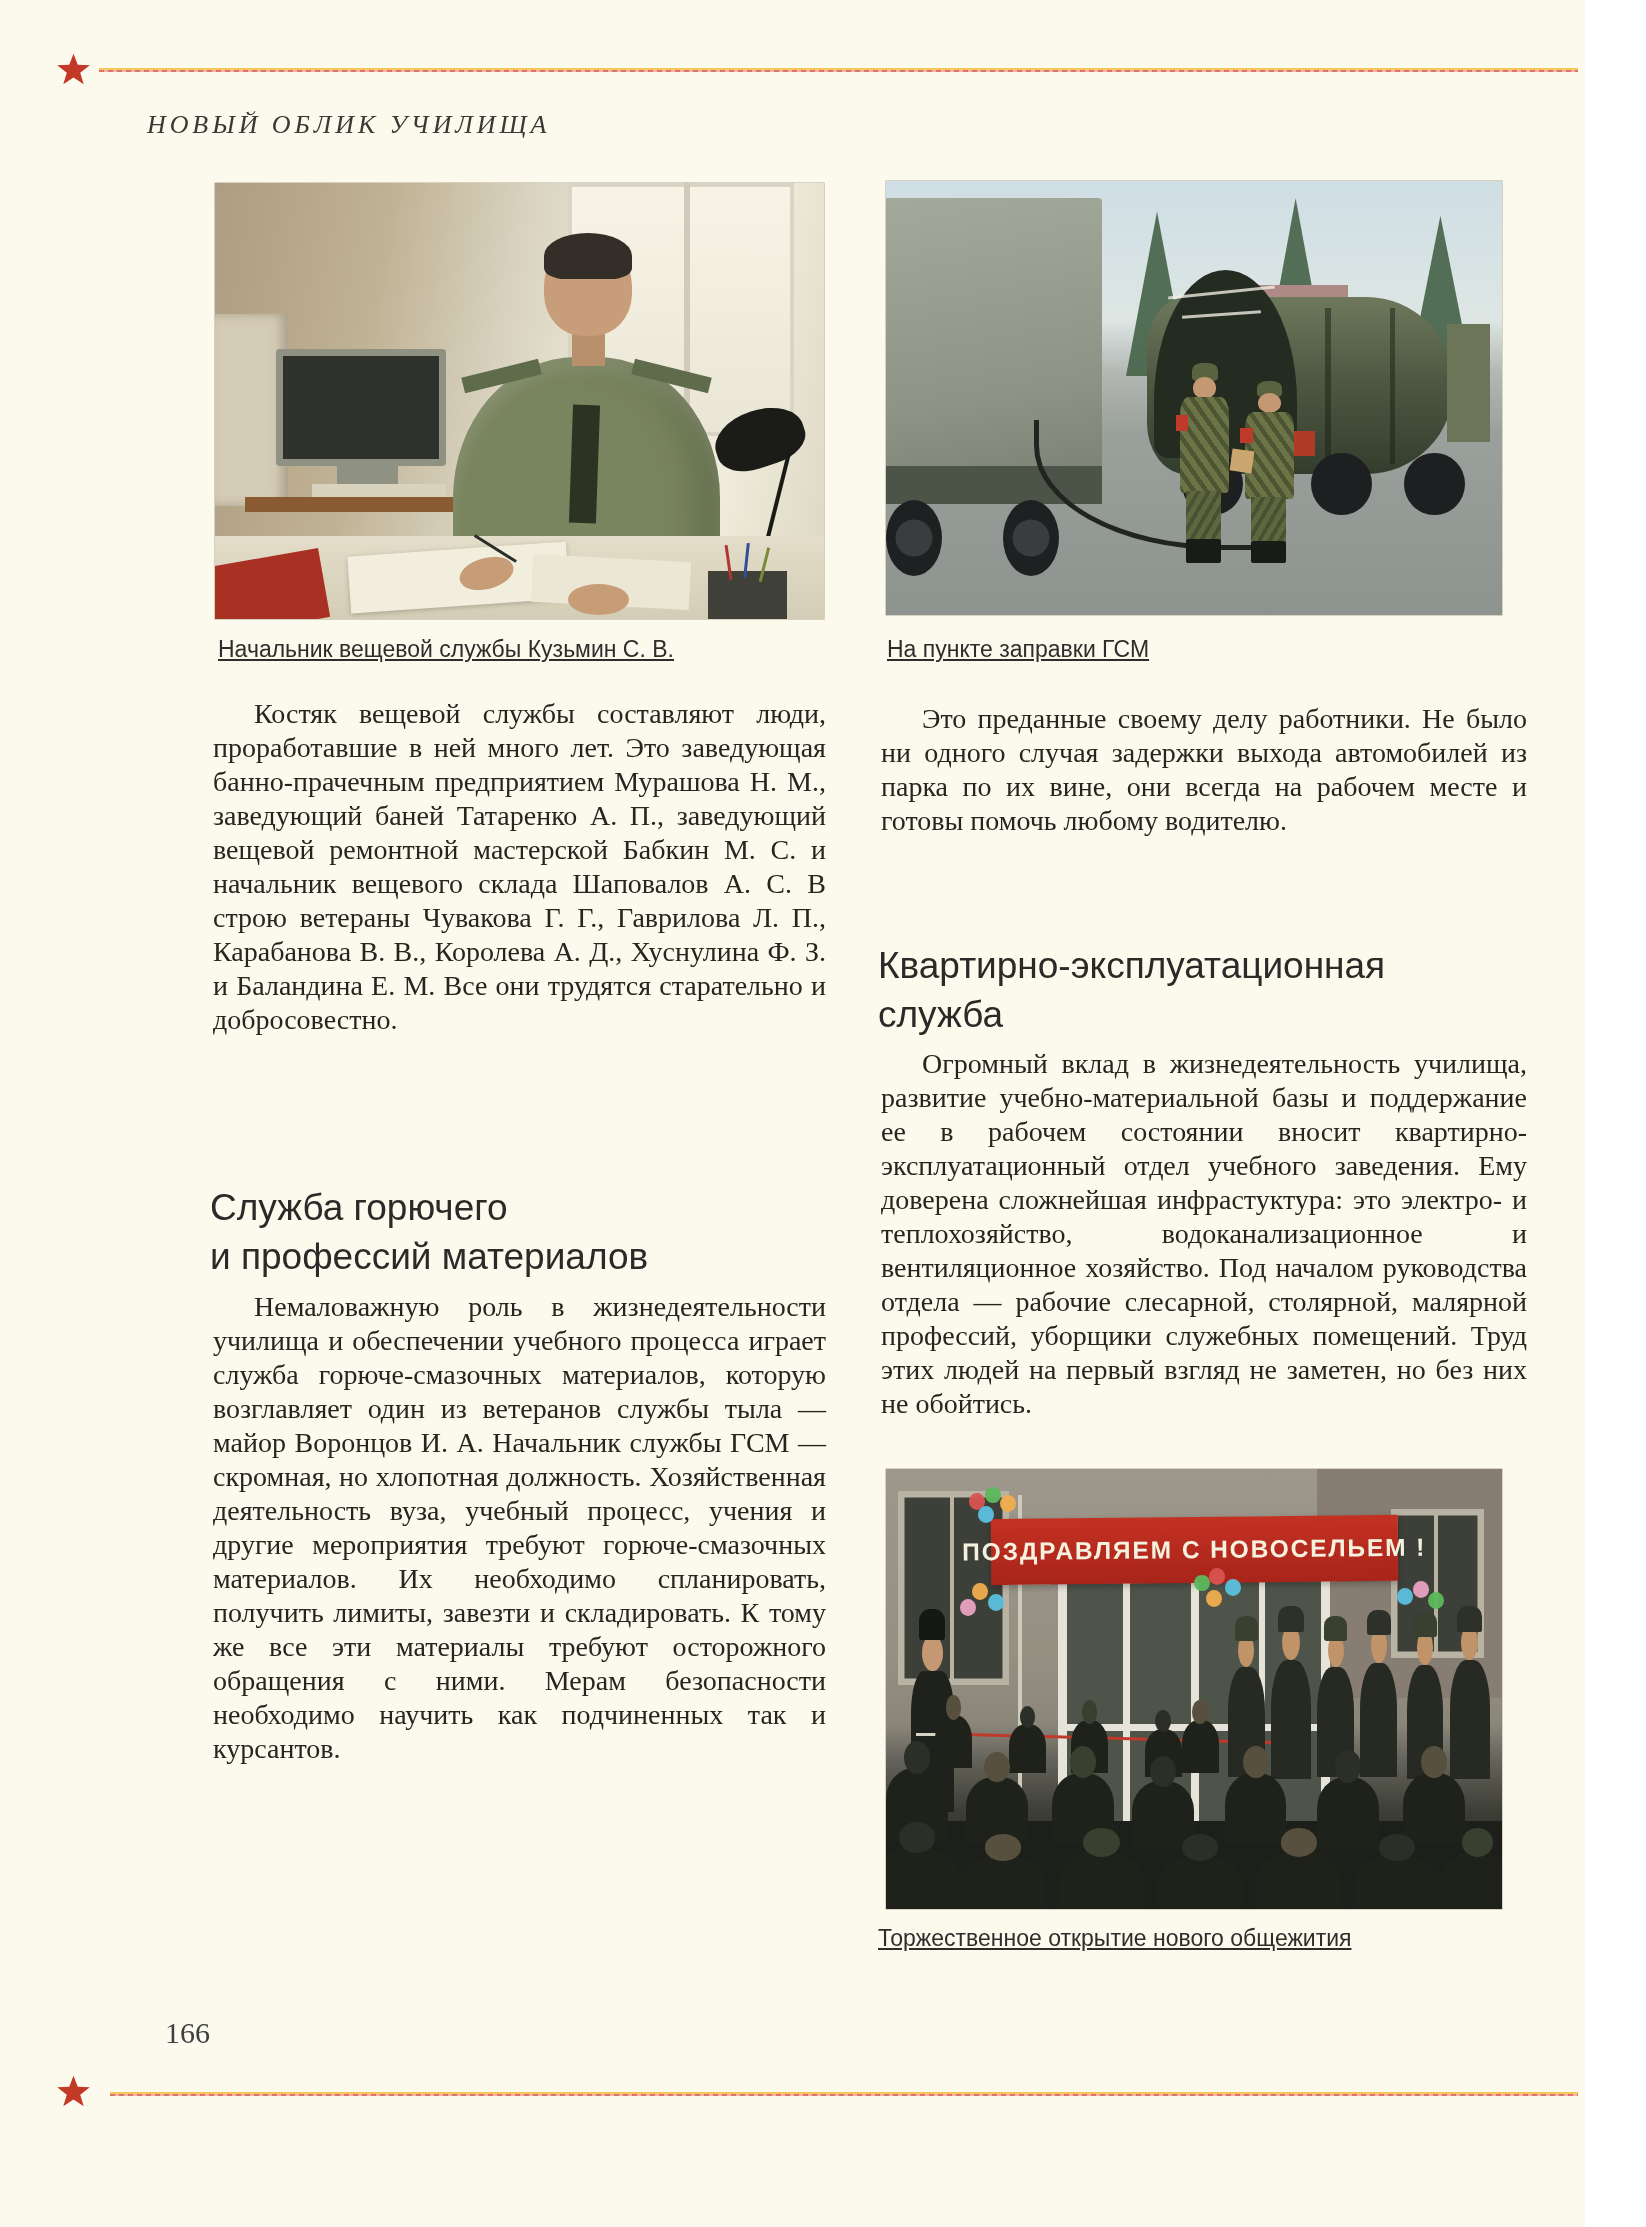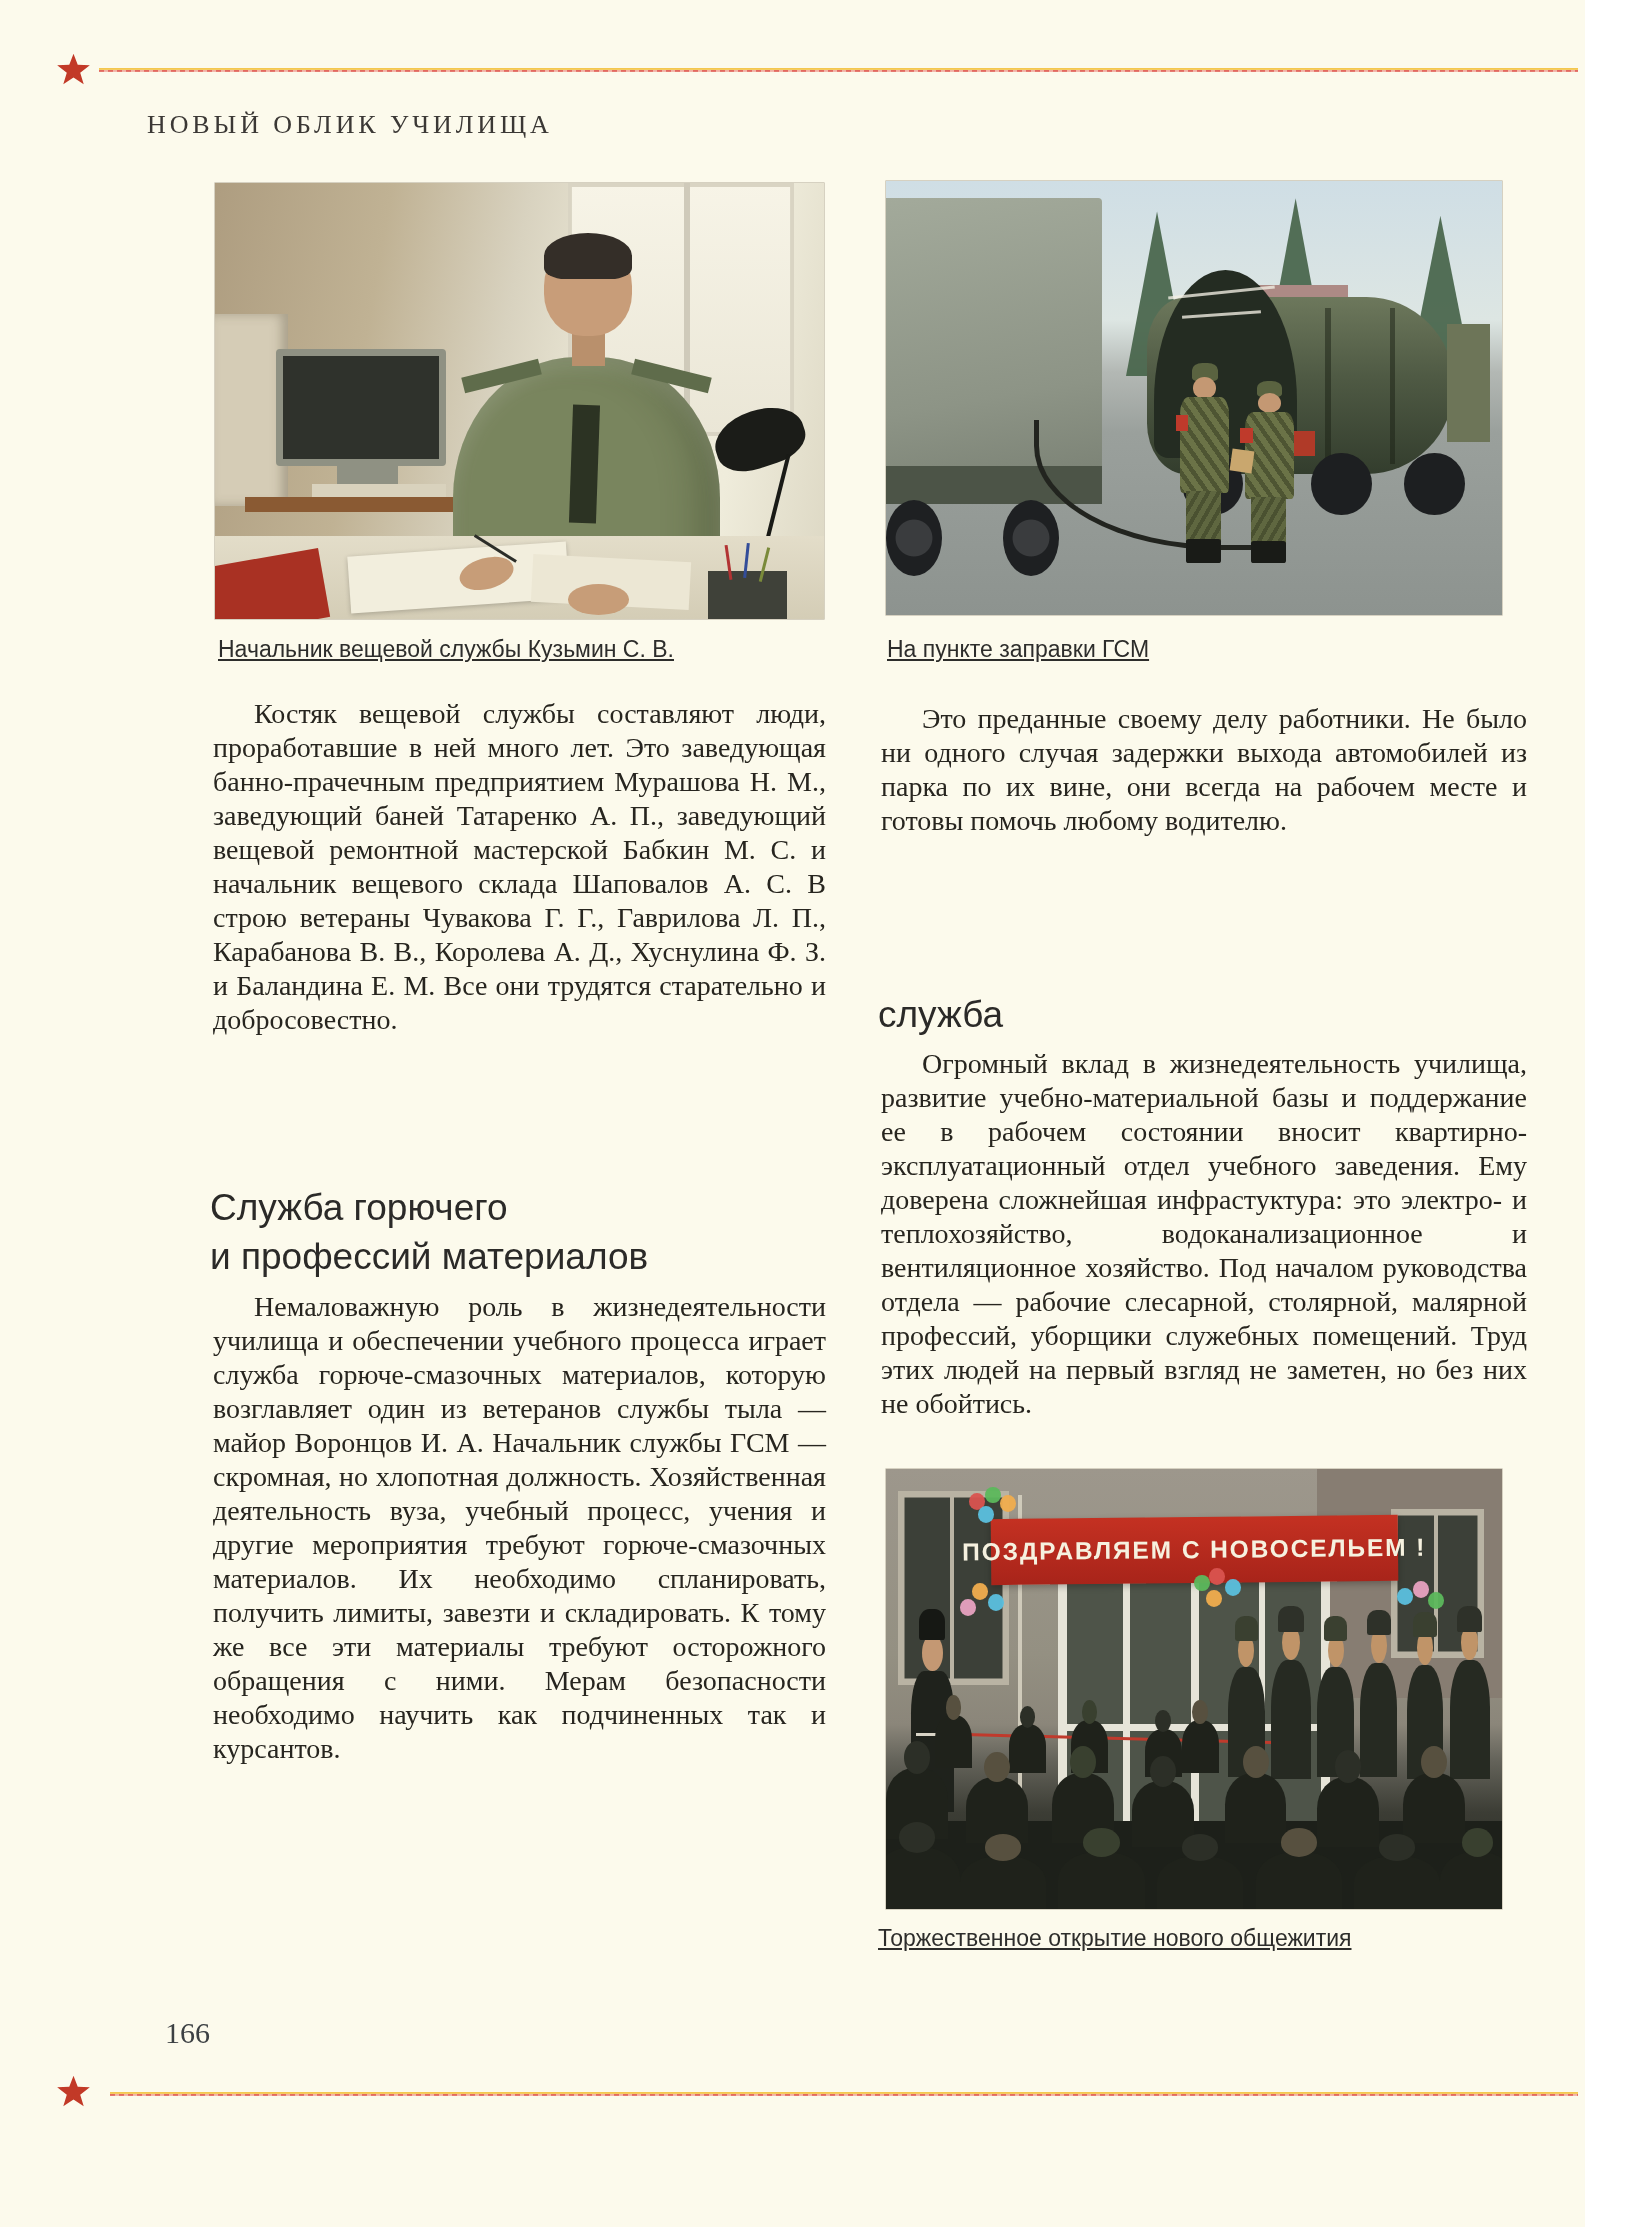--- a/index.html
+++ b/index.html
@@ -13,21 +13,21 @@
   .star.top{left:56px;top:52px;}
   .star.bottom{left:56px;top:2074px;}
   .rule{position:absolute;height:3.9px;background-repeat:no-repeat;
         background-image:linear-gradient(#f4c74f,#f4c74f),
                          repeating-linear-gradient(90deg,#e2695f 0 5.2px,#f2b0a4 5.2px 9px);
         background-size:100% 1.9px,100% 1.9px;background-position:0 0,0 1.9px;}
   .rule.top{left:99px;top:68px;width:1479px;}
   .rule.bottom{left:110px;top:2092px;width:1468px;}
 
   .running-head{position:absolute;left:147px;top:110px;font-size:26px;letter-spacing:3.9px;
-                color:#3b3835;white-space:nowrap;}
+                color:#3b3835;white-space:nowrap;font-style:italic;}
 
   .pageno{position:absolute;left:165px;top:2016px;font-size:30px;color:#3c4043;}
 
   
   .body{position:absolute;font-size:28px;line-height:34px;text-align:justify;color:#27251f;}
   .body p{margin:0;}
   .body p.ind{text-indent:41px;}
   .heading{position:absolute;margin:0;font-family:"Liberation Sans",sans-serif;font-weight:400;
            font-size:37px;line-height:49px;color:#2b2a28;}
   .caption{position:absolute;font-family:"Liberation Sans",sans-serif;font-size:23px;color:#2d2d2b;text-decoration:underline;}
@@ -257,21 +257,21 @@
     <span>и профессий материалов</span>
   </h2>
   <div class="body" style="left:213px;top:1290px;width:613px;">
     <p class="ind">Немаловажную роль в жизнедеятельности училища и обеспечении учебного процесса играет служба горюче-смазочных материалов, которую возглавляет один из ветеранов службы тыла — майор Воронцов И. А. Начальник службы ГСМ — скромная, но хлопотная должность. Хозяйственная деятельность вуза, учебный процесс, учения и другие мероприятия требуют горюче-смазочных материалов. Их необходимо спланировать, получить лимиты, завезти и складировать. К тому же все эти материалы требуют осторожного обращения с ними. Мерам безопасности необходимо научить как подчиненных так и курсантов.</p>
   </div>
 
   <div class="body" style="left:881px;top:702px;width:646px;">
     <p class="ind">Это преданные своему делу работники. Не было ни одного случая задержки выхода автомобилей из парка по их вине, они всегда на рабочем месте и готовы помочь любому водителю.</p>
   </div>
   <h2 class="heading" style="left:878px;top:941px;width:652px;">
-    <br>
+    <span>Квартирно-эксплуатационная</span><br>
     <span>служба</span>
   </h2>
   <div class="body" style="left:881px;top:1047px;width:646px;">
     <p class="ind">Огромный вклад в жизнедеятельность училища, развитие учебно-материальной базы и поддержание ее в рабочем состоянии вносит квартирно-эксплуатационный отдел учебного заведения. Ему доверена сложнейшая инфрастуктура: это электро- и теплохозяйство, водоканализационное и вентиляционное хозяйство. Под началом руководства отдела — рабочие слесарной, столярной, малярной профессий, уборщики служебных помещений. Труд этих людей на первый взгляд не заметен, но без них не обойтись.</p>
   </div>
 
   <div class="photo" id="photo3">
     <span class="p3-base"></span>
     <span class="p3-brick"></span>
     <span class="p3-win l"></span>

